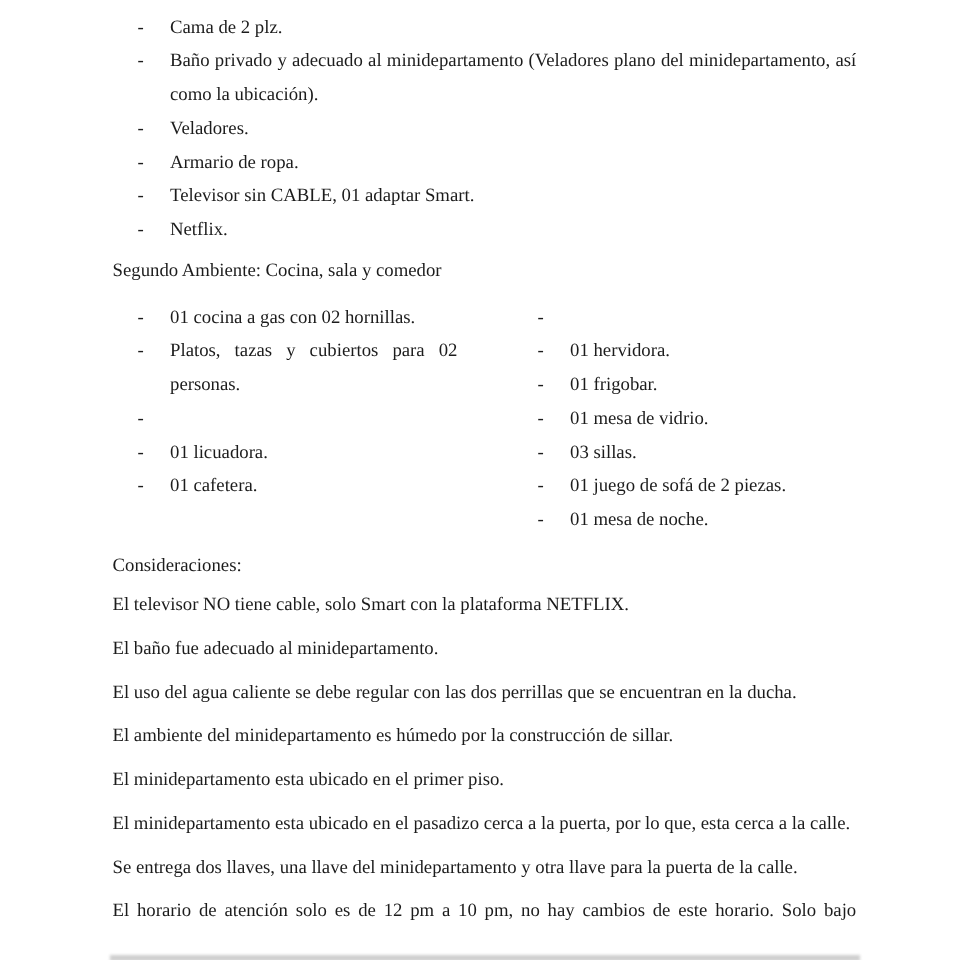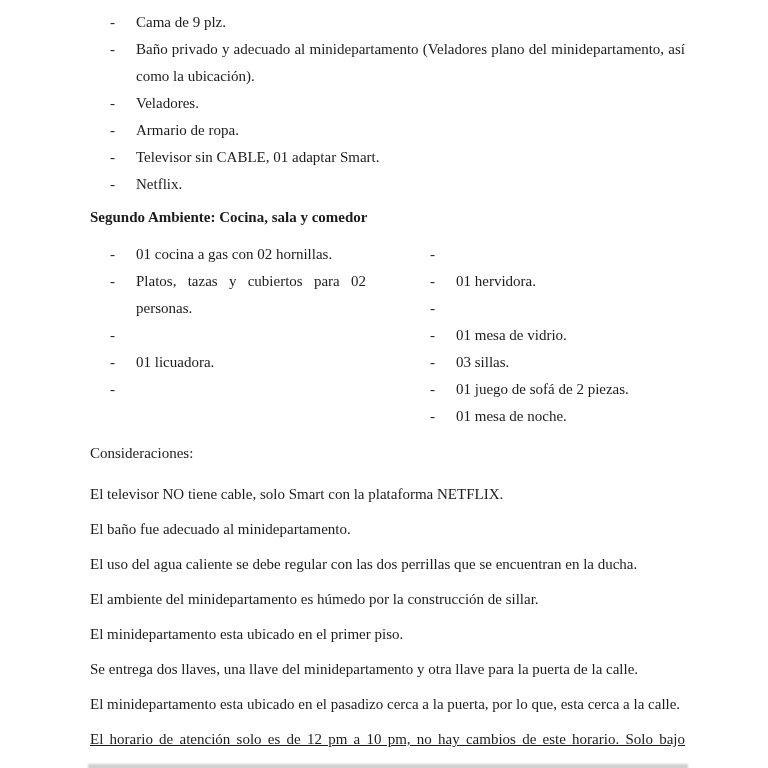--- a/index.html
+++ b/index.html
@@ -15,31 +15,31 @@
     line-height: 27px;
     color: #1c1c1c;
     padding: 9px 83px 0 90px;
   }
   
   ul.bullets { list-style: none; }
   ul.bullets li { display: flex; padding-left: 20px; }
   .dash { width: 26px; flex: 0 0 26px; }
   .btxt { flex: 1 1 auto; text-align: justify; }
   
-  .heading { font-weight: bold; margin: 6px 0 10px 0; }
+  .heading { font-weight: normal; margin: 6px 0 10px 0; }
   
   .cols { display: flex; align-items: flex-start; }
   .col-left { width: 277px; flex: 0 0 277px; }
   .col-right { margin-left: 43px; flex: 1 1 auto; }
   .col-left .btxt { max-width: 230px; }
   
   .considerations { margin-top: 10px; }
   .para { text-align: justify; margin-bottom: 8px; }
-  .para:last-child { text-align-last: justify; text-decoration: underline; }
-  .label { margin-bottom: 14px; }
+  .para:last-child { text-align-last: justify; }
+  .label { margin-bottom: 4px; }
   
   .cutoff {
     position: absolute;
     left: 88px;
     right: 80px;
     top: 764px;
     height: 5px;
     background: #bfbfbf;
     filter: blur(1.2px);
     opacity: 0.75;
@@ -47,21 +47,21 @@
 </style>
 </head>
 <body>
 
 <div class="page">
 
   <ul class="bullets">
 
       <li>
         <span class="dash">-</span>
-        <span class="btxt">Cama de 9 plz.</span>
+        <span class="btxt">Cama de 2 plz.</span>
       </li>
 
       <li>
         <span class="dash">-</span>
         <span class="btxt">Baño privado y adecuado al minidepartamento (Veladores plano del minidepartamento, así como la ubicación).</span>
       </li>
 
       <li>
         <span class="dash">-</span>
         <span class="btxt">Veladores.</span>
@@ -102,35 +102,37 @@
           <span class="dash">-</span>
         </li>
 
         <li>
           <span class="dash">-</span>
           <span class="btxt">01 licuadora.</span>
         </li>
 
         <li>
           <span class="dash">-</span>
+          <span class="btxt">01 cafetera.</span>
         </li>
       </ul>
     <ul class="bullets col-right">
 
         <li>
           <span class="dash">-</span>
         </li>
 
         <li>
           <span class="dash">-</span>
           <span class="btxt">01 hervidora.</span>
         </li>
 
         <li>
           <span class="dash">-</span>
+          <span class="btxt">01 frigobar.</span>
         </li>
 
         <li>
           <span class="dash">-</span>
           <span class="btxt">01 mesa de vidrio.</span>
         </li>
 
         <li>
           <span class="dash">-</span>
           <span class="btxt">03 sillas.</span>
@@ -155,22 +157,22 @@
         <p class="para">El televisor NO tiene cable, solo Smart con la plataforma NETFLIX.</p>
 
         <p class="para">El baño fue adecuado al minidepartamento.</p>
 
         <p class="para">El uso del agua caliente se debe regular con las dos perrillas que se encuentran en la ducha.</p>
 
         <p class="para">El ambiente del minidepartamento es húmedo por la construcción de sillar.</p>
 
         <p class="para">El minidepartamento esta ubicado en el primer piso.</p>
 
+        <p class="para">El minidepartamento esta ubicado en el pasadizo cerca a la puerta, por lo que, esta cerca a la calle.</p>
+
         <p class="para">Se entrega dos llaves, una llave del minidepartamento y otra llave para la puerta de la calle.</p>
-
-        <p class="para">El minidepartamento esta ubicado en el pasadizo cerca a la puerta, por lo que, esta cerca a la calle.</p>
 
         <p class="para">El horario de atención solo es de 12 pm a 10 pm, no hay cambios de este horario. Solo bajo</p>
       </div>
   </div>
 
   <div class="cutoff"></div>
 </div>
 
 </body></html>

